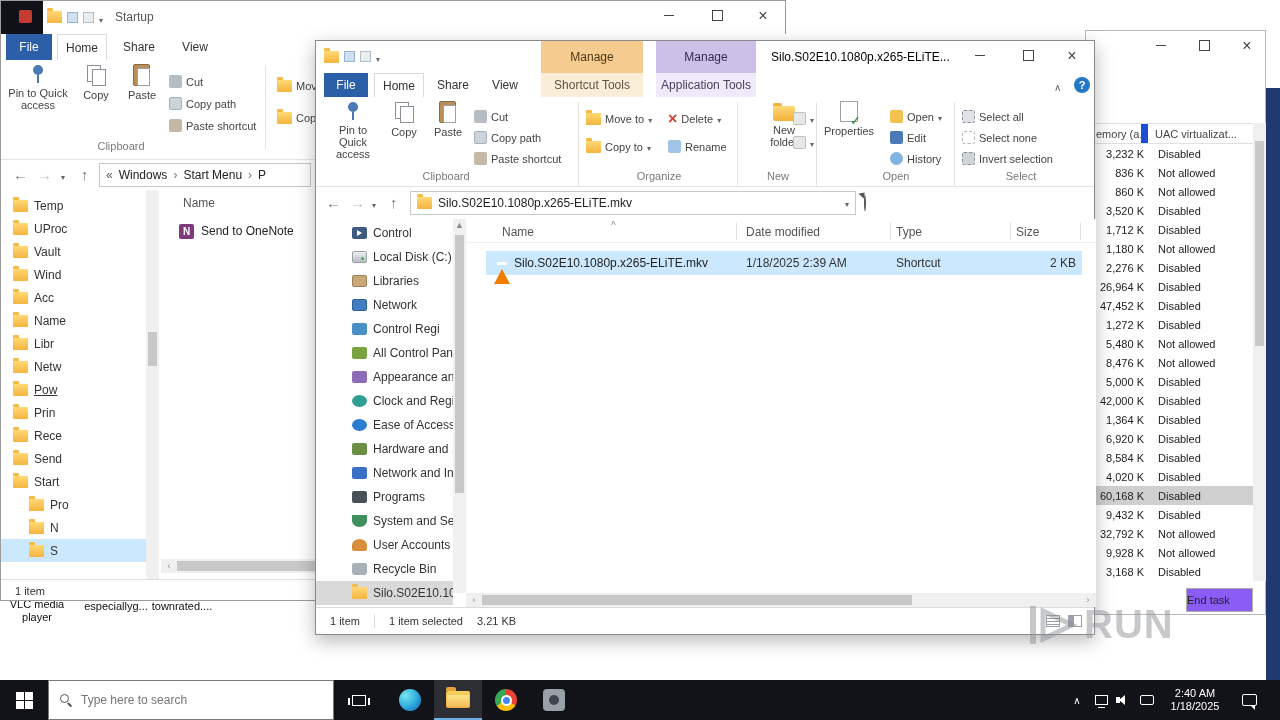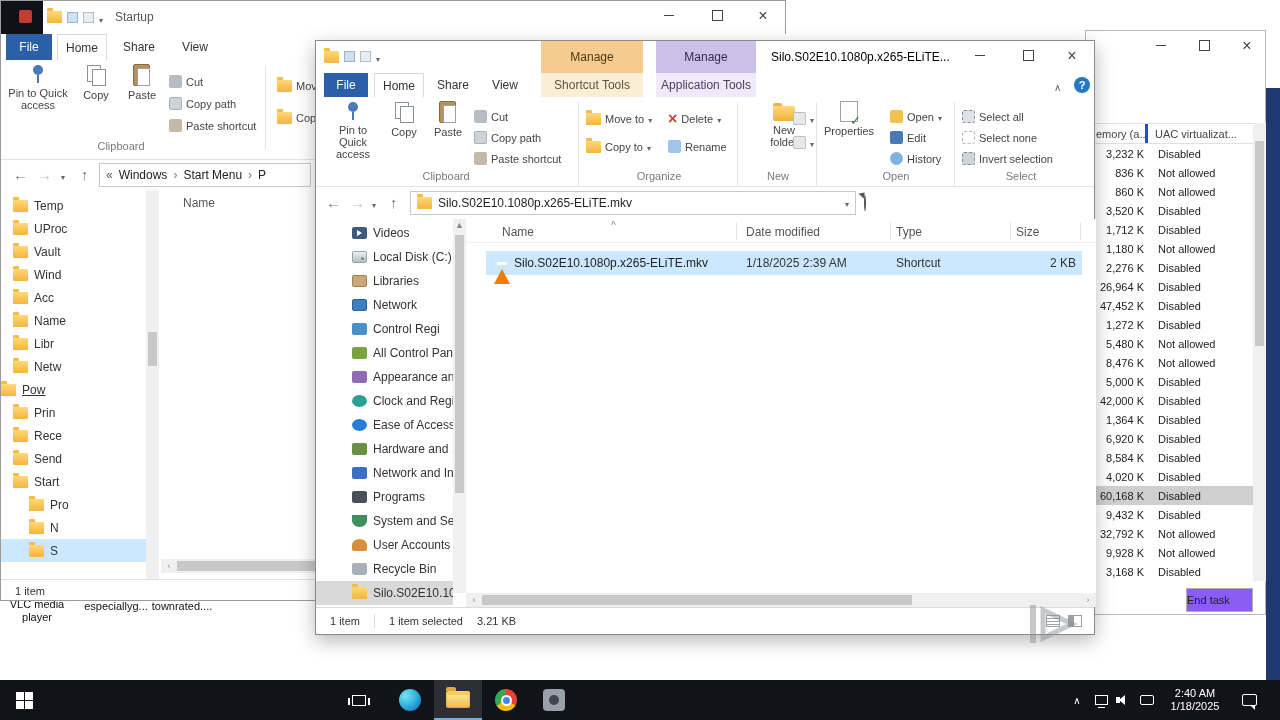--- a/index.html
+++ b/index.html
@@ -252,21 +252,21 @@
         <span>Name</span>
       </div>
       <div class="tree-item bg-item" style="padding-left: 12px;">
         <span class="nicon folder-icon"></span>
         <span>Libr</span>
       </div>
       <div class="tree-item bg-item" style="padding-left: 12px;">
         <span class="nicon folder-icon"></span>
         <span>Netw</span>
       </div>
-      <div class="tree-item bg-item" style=" text-decoration: underline;">
+      <div class="tree-item bg-item" style="padding-left: 12px; text-decoration: underline;">
         <span class="nicon folder-icon"></span>
         <span>Pow</span>
       </div>
       <div class="tree-item bg-item" style="padding-left: 12px;">
         <span class="nicon folder-icon"></span>
         <span>Prin</span>
       </div>
       <div class="tree-item bg-item" style="padding-left: 12px;">
         <span class="nicon folder-icon"></span>
         <span>Rece</span>
@@ -291,38 +291,42 @@
         <span class="nicon folder-icon"></span>
         <span>S</span>
       </div>
     </div>
   <div class="sb" style="left:145px;top:189px;width:13px;height:389px">
     <span class="sbthumb" style="left:2px;top:142px;width:9px;height:34px"></span>
   </div>
   
   <div class="abs" style="left:158px;top:189px;width:628px;height:369px">
     <span class="abs" style="left:24px;top:6px;color:#555">Name</span>
+    <div class="abs" style="left:20px;top:30px;width:220px;height:22px;display:flex;align-items:center;gap:7px">
+      <span class="onenote-icon"></span>
+      <span>Send to OneNote</span>
+    </div>
   </div>
   
   <div class="sb" style="left:160px;top:558px;width:626px;height:14px">
     <span class="sbarrow" style="left:2px;top:0;width:12px;height:14px">‹</span>
     <span class="sbthumb" style="left:16px;top:2px;width:366px;height:10px"></span>
   </div>
   
   <div class="abs" style="left:0;top:578px;width:786px;height:22px;border-top:1px solid #e0e0e0;display:flex;align-items:center;padding-left:14px;font-size:11px;color:#333">
     <span>1 item</span>
   </div>
 </div>
 
 <div class="win" id="tm-window" style="left:1085px;top:30px;width:181px;height:585px;border-color:#b8b8b8;z-index:2">
   <span class="wcbtn glyph-min" style="left:60px;width:30px"></span>
   <span class="wcbtn glyph-max" style="left:103px;width:30px"></span>
   <span class="wcbtn glyph-close" style="left:146px;width:30px"></span>
   <div class="abs" style="left:0;top:92px;width:181px;height:21px;border-top:1px solid #e0e0e0;border-bottom:1px solid #e0e0e0;display:flex;align-items:center;font-size:11px;color:#444">
-    <span style="width:62px;padding-left:10px;overflow:hidden;white-space:nowrap;border-right:3px solid #1d4ed8;height:100%;display:flex;align-items:center">emory (a...</span>
+    <span style="width:62px;padding-left:10px;overflow:hidden;white-space:nowrap;border-right:7px solid #1d4ed8;height:100%;display:flex;align-items:center">emory (a...</span>
     <span style="padding-left:7px;white-space:nowrap">UAC virtualizat...</span>
   </div>
   <div class="abs" id="tm-rows" style="left:0;top:113px;width:167px;height:437px;overflow:hidden">
       <div class="tm-row">
         <span class="tm-mem">3,232 K</span>
         <span class="tm-uac">Disabled</span>
       </div>
       <div class="tm-row">
         <span class="tm-mem">836 K</span>
         <span class="tm-uac">Not allowed</span>
@@ -552,21 +556,21 @@
       <span class="nicon folder-icon"></span>
       <span style="flex:1;white-space:nowrap;overflow:hidden">Silo.S02E10.1080p.x265-ELiTE.mkv</span>
       <span class="caret"></span>
     </div>
     <span class="abs refresh-icon" style="left:548px;top:9px"></span>
   </div>
 
   <div class="abs" id="fg-nav" style="left:0;top:178px;width:137px;height:390px;overflow:hidden;padding-top:2px">
       <div class="tree-item fg-item">
         <span class="nicon videos-icon"></span>
-        <span>Videos</span>
+        <span>Control</span>
       </div>
       <div class="tree-item fg-item">
         <span class="nicon drive-icon"></span>
         <span>Local Disk (C:)</span>
       </div>
       <div class="tree-item fg-item">
         <span class="nicon libraries-icon"></span>
         <span>Libraries</span>
       </div>
       <div class="tree-item fg-item">
@@ -662,31 +666,36 @@
     <span class="abs" style="left:730px;top:7px;width:14px;height:12px;border:1px solid #9aa0a8;background:repeating-linear-gradient(#fff 0 2px,#9aa0a8 2px 3px)"></span>
     <span class="abs" style="left:752px;top:7px;width:14px;height:12px;border:1px solid #9aa0a8;background:linear-gradient(90deg,#9aa0a8 40%,#fff 40%)"></span>
   </div>
 </div>
 
 <div id="watermark">
   <svg width="54" height="44" viewBox="0 0 54 44">
     <path d="M7 3 v38" stroke="#8e9297" stroke-width="6" fill="none"></path>
     <path d="M17 8 L46 22 L17 36 Z" fill="none" stroke="#8e9297" stroke-width="5"></path>
   </svg>
+  <span>RUN</span>
 </div>
 
 <div id="taskbar">
   <div class="tbslot" style="left:0;width:48px">
     <span class="winlogo">
         <span></span>
         <span></span>
         <span></span>
         <span></span>
       </span>
   </div>
+  <div id="tb-search">
+    <span class="mag"></span>
+    <input type="text" placeholder="Type here to search" style="">
+  </div>
   <div class="tbslot" style="left:340px;width:38px">
     <span class="tview-icon"></span>
   </div>
   <div class="tbslot" style="left:386px;width:48px">
     <span class="edge-icon"></span>
   </div>
   <div class="tbslot" style="left:434px;width:48px;background:rgba(255,255,255,.12);border-bottom:2px solid #6cb2e8">
     <span class="tb-folder"></span>
   </div>
   <div class="tbslot" style="left:482px;width:48px">

